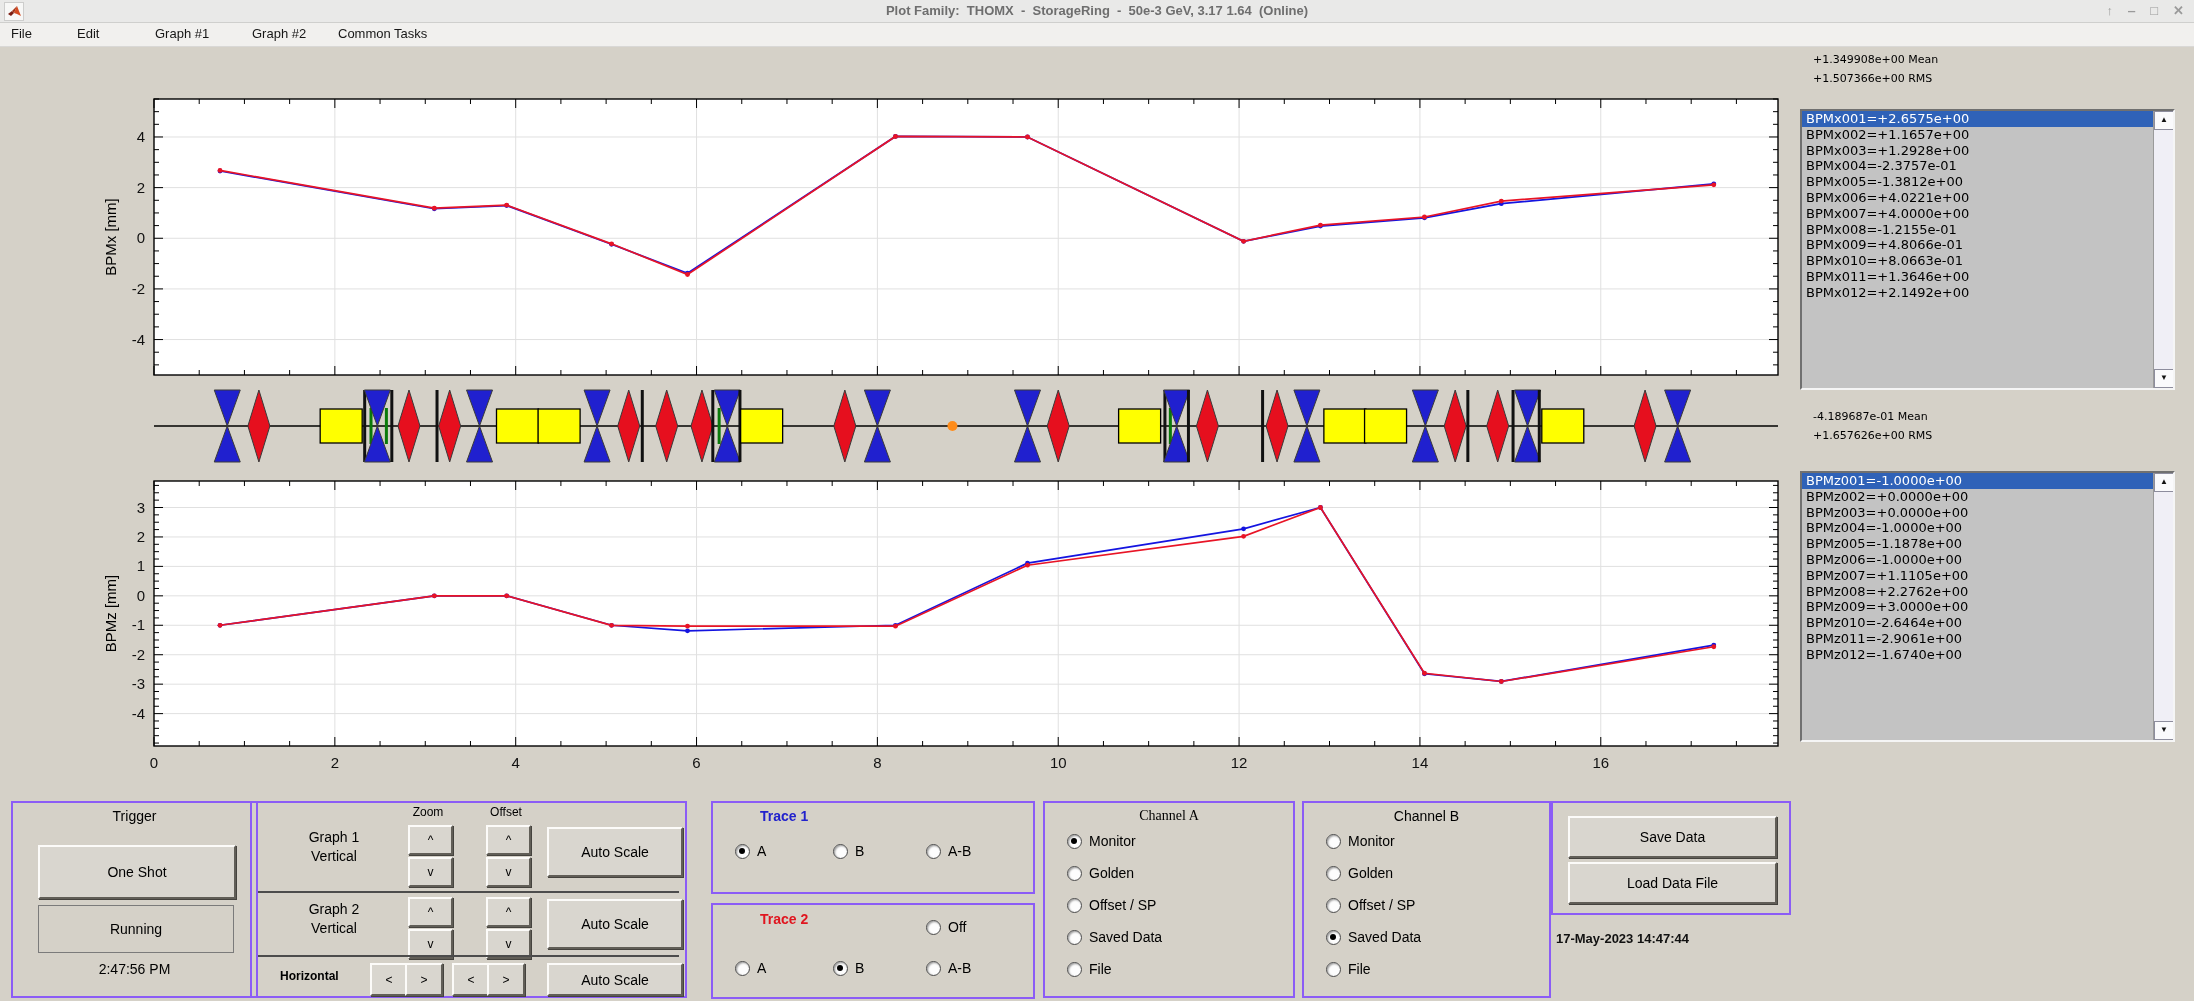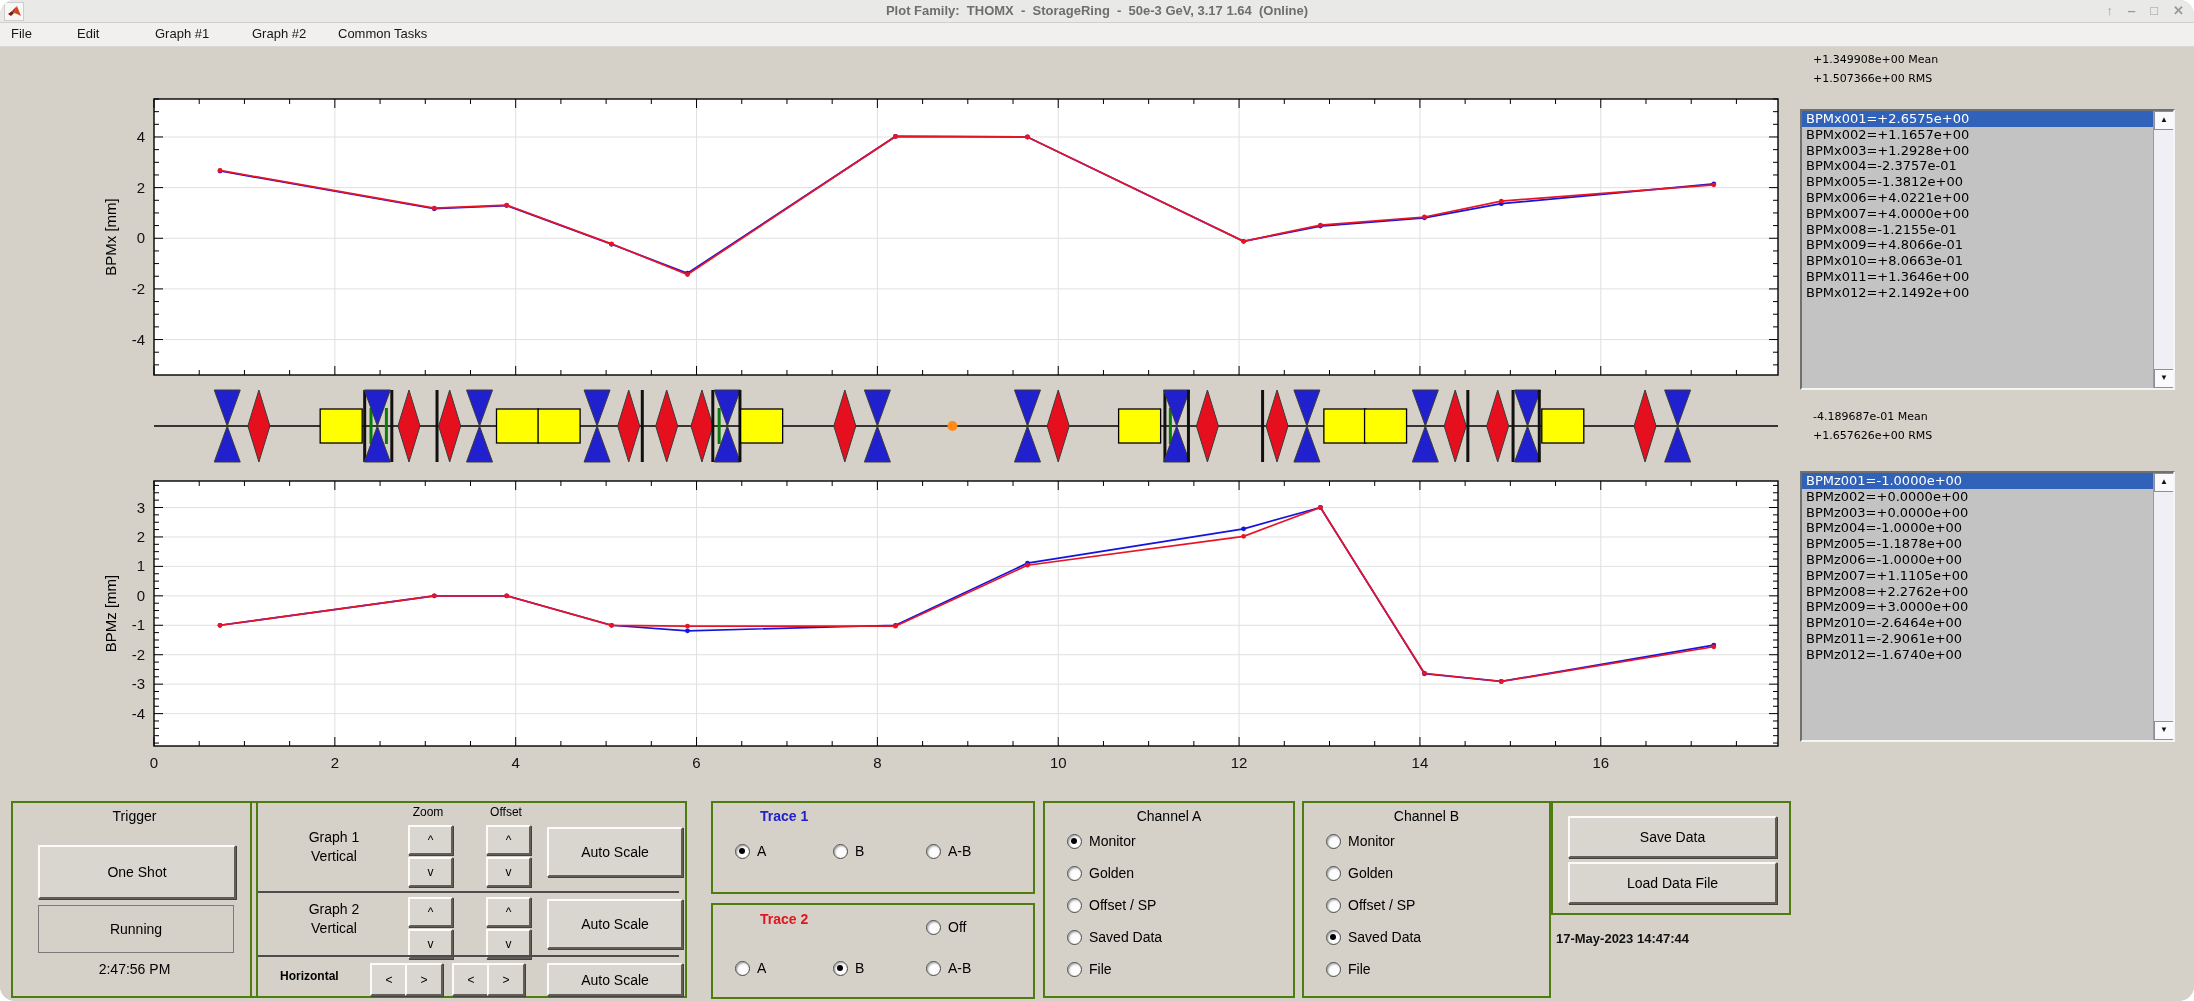--- a/index.html
+++ b/index.html
@@ -1,17 +1,17 @@
 <!DOCTYPE html>
 <html><head>
 <meta charset="utf-8">
 <style>
   html,body{margin:0;padding:0;}
   #root{position:relative;width:2194px;height:1001px;background:#d5d1c8;overflow:hidden;
-        font-family:"Liberation Sans",sans-serif;border-radius:15px;-webkit-font-smoothing:antialiased;}
+        font-family:"Liberation Sans",sans-serif;-webkit-font-smoothing:antialiased;}
   
   .titlebar{position:absolute;left:0;top:0;width:2194px;height:22px;background:#e9e9e8;border-bottom:1px solid #cfcfcd;}
   .logo{position:absolute;left:4px;top:2px;width:18px;height:17px;background:#f7f7f6;border:1px solid #cdcdcc;
         display:flex;align-items:center;justify-content:center;}
   .wtitle{position:absolute;left:0;right:0;top:3px;text-align:center;font-size:13px;font-weight:bold;color:#6e6e6e;white-space:pre;}
   .winbtns{position:absolute;right:10px;top:2px;display:flex;gap:15px;}
   .winbtn{color:#9a9a9a;font-size:13px;font-weight:bold;line-height:17px;}
   
   .menubar{position:absolute;left:0;top:23px;width:2194px;height:23px;background:#f1f0ee;border-bottom:1px solid #d9d8d6;}
   .menu-item{position:absolute;top:3px;font-size:13px;color:#161616;}
@@ -24,21 +24,21 @@
            border-right:2px solid #f5f5f5;border-bottom:2px solid #f5f5f5;overflow:hidden;}
   .lrows{position:absolute;left:0;top:0;right:19px;bottom:0;}
   .lrow{height:15.8px;line-height:15.8px;font-size:13px;padding-left:4px;color:#000;
         font-family:"DejaVu Sans",sans-serif;white-space:pre;}
   .lrow.sel{background:#2f62b8;color:#fff;}
   .sbar{position:absolute;top:0;right:0;bottom:0;width:19px;background:#f0eff6;border-left:1px solid #9a9a9a;}
   .sbtn{position:absolute;left:0;width:18px;height:17px;background:#fafafc;border:1px solid #8d8d9d;
         font-size:8px;text-align:center;line-height:16px;color:#111;}
   .sbtn.up{top:0;} .sbtn.dn{bottom:0;}
   
-  .panel{position:absolute;border:2px solid #4d7c0f;}
+  .panel{position:absolute;border:2px solid #8b5cf6;}
   .ptitle{position:absolute;font-size:14px;color:#000;}
   .center{left:0;right:0;text-align:center;}
   .btn{position:absolute;background:#d9d6cf;border-top:2px solid #fcfbf9;border-left:2px solid #fcfbf9;
        border-right:2px solid #615e57;border-bottom:2px solid #615e57;box-shadow:1px 1px 0 #45433e;
        display:flex;align-items:center;justify-content:center;font-size:14px;color:#000;}
   .btn.small{font-size:12px;}
   .flatbox{position:absolute;border:1px solid #7b7b7b;display:flex;align-items:center;justify-content:center;font-size:14px;}
   .lbl{position:absolute;font-size:14px;color:#000;}
   .hdr{position:absolute;font-size:12px;color:#000;text-align:center;}
   .hr{position:absolute;left:6px;right:6px;border-top:2px solid #4c4c4c;}
@@ -640,21 +640,21 @@
             <span>A-B</span>
           </span>
           <span class="radio" style="left: 213px; top: 14px;">
             <span class="rdot"></span>
             <span>Off</span>
           </span>
         </div>
     </div>
 
     <div class="panel" style="left:1043px;top:754px;width:248px;height:193px;">
-      <div class="ptitle center" style="top:5px;">Channel A</div>
+      <div class="ptitle center" style="top:5px;font-family:Liberation Serif, serif;">Channel A</div>
       <div id="channel-a-radios">
           <span class="radio" style="left: 22px; top: 30px;">
             <span class="rdot on"></span>
             <span>Monitor</span>
           </span>
           <span class="radio" style="left: 22px; top: 62px;">
             <span class="rdot"></span>
             <span>Golden</span>
           </span>
           <span class="radio" style="left: 22px; top: 94px;">

